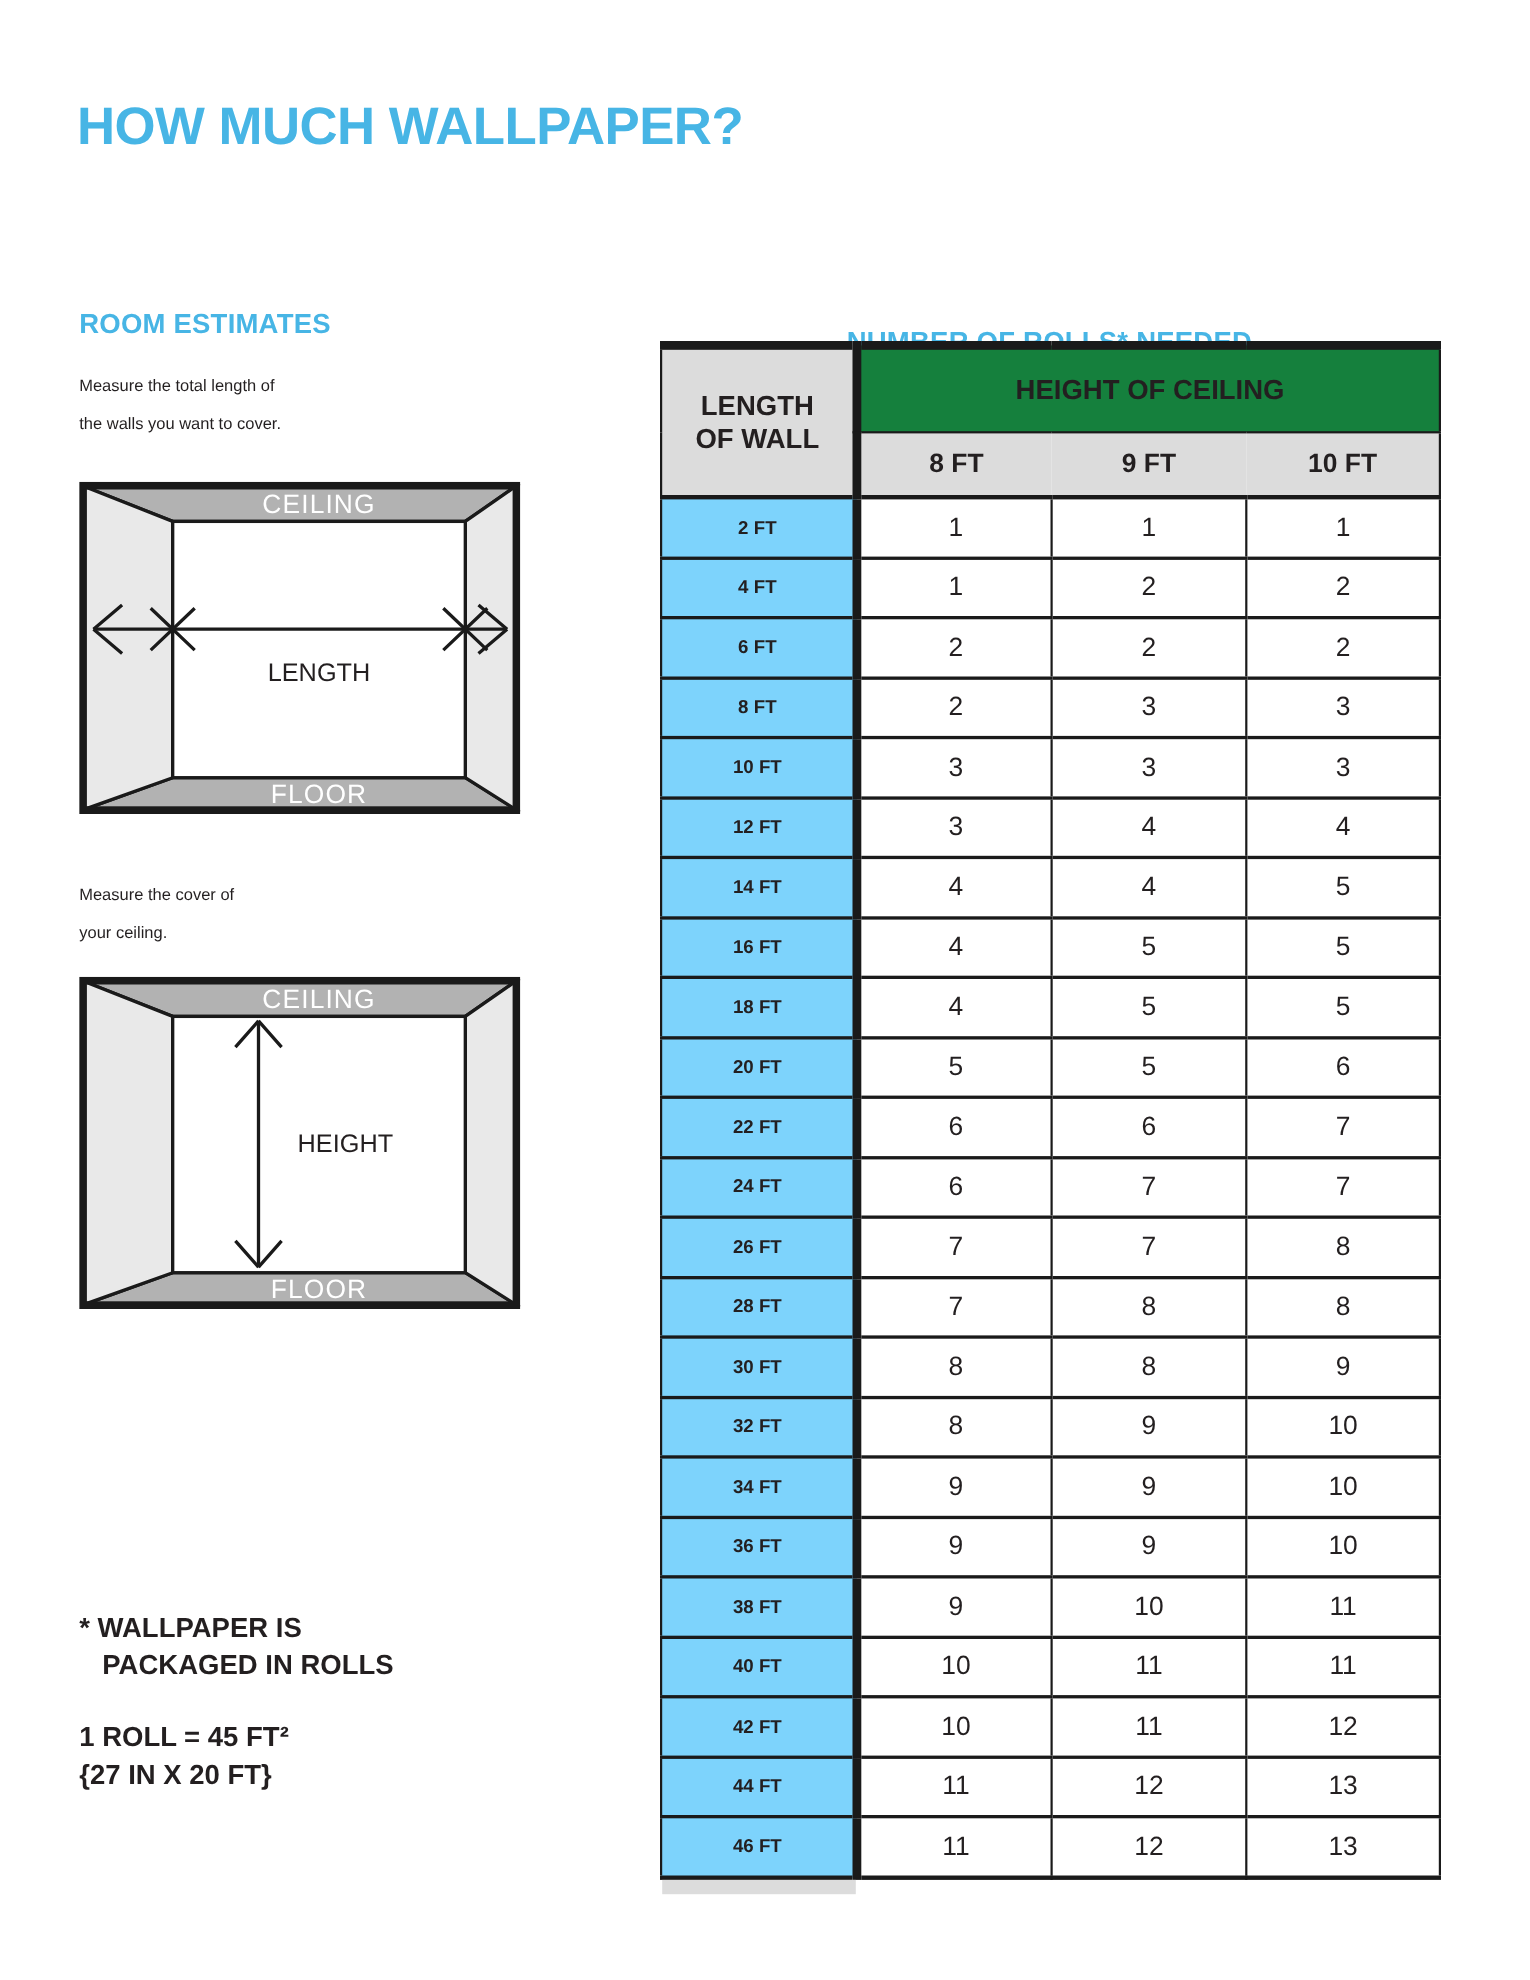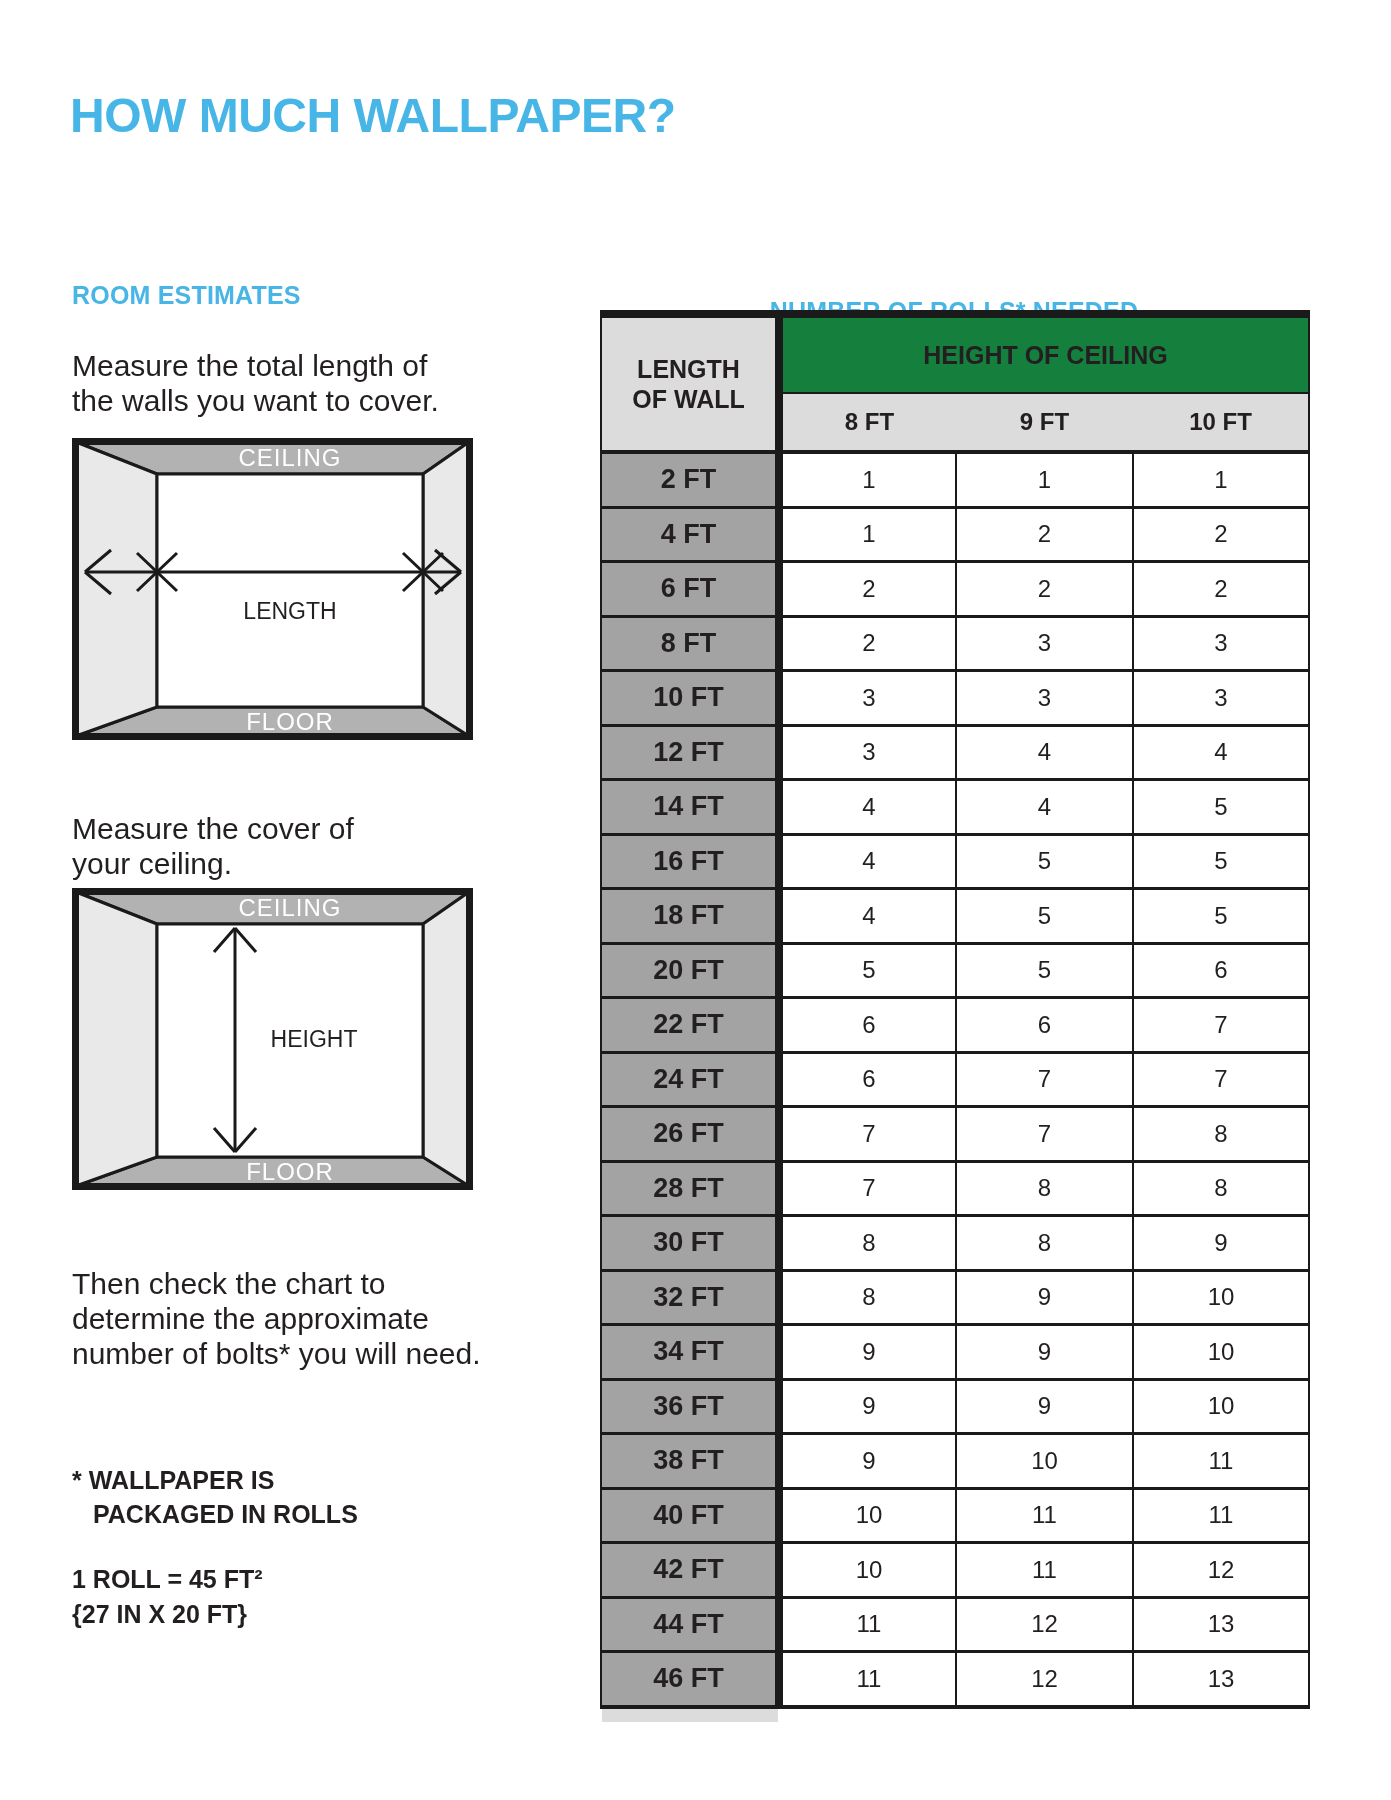--- a/index.html
+++ b/index.html
@@ -9,21 +9,21 @@
   }
   .abs { position:absolute; }
 
   
   .main-title { left:70px; top:56px; font-size:48px; font-weight:bold; letter-spacing:-0.5px; color:#47b5e5; }
   .section-heading { font-size:25px; font-weight:bold; color:#47b5e5; letter-spacing:0.2px; }
   #room-heading { left:72px; top:260px; }
   #table-heading { left:600px; top:260px; width:708px; text-align:center;margin-top:37px; }
 
   
-  .step { font-size:30px; line-height:35px; color:#231f20; }
+  .step { font-size:15px; line-height:35px; color:#231f20; }
   .step .line { display:block; }
   #step1 { left:72px; top:318px; }
   #step2 { left:72px; top:781px; }
   #step3 { left:72px; top:1236px; }
   .footnote { left:72px; top:1438px; font-size:25px; font-weight:bold; line-height:34px; }
   .footnote .indent { padding-left:21px; }
   .footnote .line, .rollinfo .line { display:block; }
   .rollinfo { left:72px; top:1537px; font-size:25px; font-weight:bold; line-height:35px; }
 
   
@@ -43,22 +43,22 @@
   .rolls-table { border-collapse:collapse; table-layout:fixed; width:708px;
     border-top:8px solid #1a1a1a; border-bottom:4px solid #1a1a1a;
     border-left:2px solid #1a1a1a; border-right:2px solid #1a1a1a; }
   .rolls-table th, .rolls-table td { padding:0; text-align:center; vertical-align:middle; }
   .corner-header { background:#dcdcdc; border-right:8px solid #1a1a1a; border-bottom:4px solid #1a1a1a;
     font-size:25px; font-weight:bold; line-height:30px; }
   .group-header { background:#15803d; border-bottom:2px solid #1a1a1a; height:74px;
     font-size:25px; font-weight:bold; }
   .sub-header th { background:#dcdcdc; border-bottom:4px solid #1a1a1a; height:56px;
     font-size:24px; font-weight:bold; }
-  .rolls-table tbody th.rowlabel { background:#a3a3a3; border-top:3px solid #1a1a1a;
-    border-right:8px solid #1a1a1a; font-size:27px; font-weight:bold; }
+  .rolls-table tbody th.rowlabel { background:#7dd3fc; border-top:3px solid #1a1a1a;
+    border-right:8px solid #1a1a1a; font-size:17px; font-weight:bold; }
   .rolls-table tbody td { border:3px solid #1a1a1a; border-left-width:2px; border-right-width:2px;
     font-size:24px; font-weight:normal; height:51.5px; background:#ffffff; }
   .bottom-tab { margin-left:2px; width:176px; height:13px; background:#dcdcdc; }
 </style>
 </head>
 <body>
 
 <div class="page">
 
   <h1 class="abs main-title">HOW MUCH WALLPAPER?</h1>
@@ -106,25 +106,20 @@
     <g class="measure">
       <line x1="163" y1="40" x2="163" y2="264"></line>
       <path d="M163,40 L142,64 M163,40 L184,64"></path>
       <path d="M163,264 L142,240 M163,264 L184,240"></path>
     </g>
     <text class="wall-label" x="218" y="28">CEILING</text>
     <text class="wall-label" x="218" y="292">FLOOR</text>
     <text class="measure-label" x="242" y="159">HEIGHT</text>
   </svg>
 
-  <p class="abs step" id="step3">
-    <span class="line">Then check the chart to</span>
-    <span class="line">determine the approximate</span>
-    <span class="line">number of bolts* you will need.</span>
-  </p>
 
   <p class="abs footnote">
     <span class="line">* WALLPAPER IS</span>
     <span class="line indent">PACKAGED IN ROLLS</span>
   </p>
 
   <p class="abs rollinfo">
     <span class="line">1 ROLL = 45 FT²</span>
     <span class="line">{27 IN X 20 FT}</span>
   </p>

